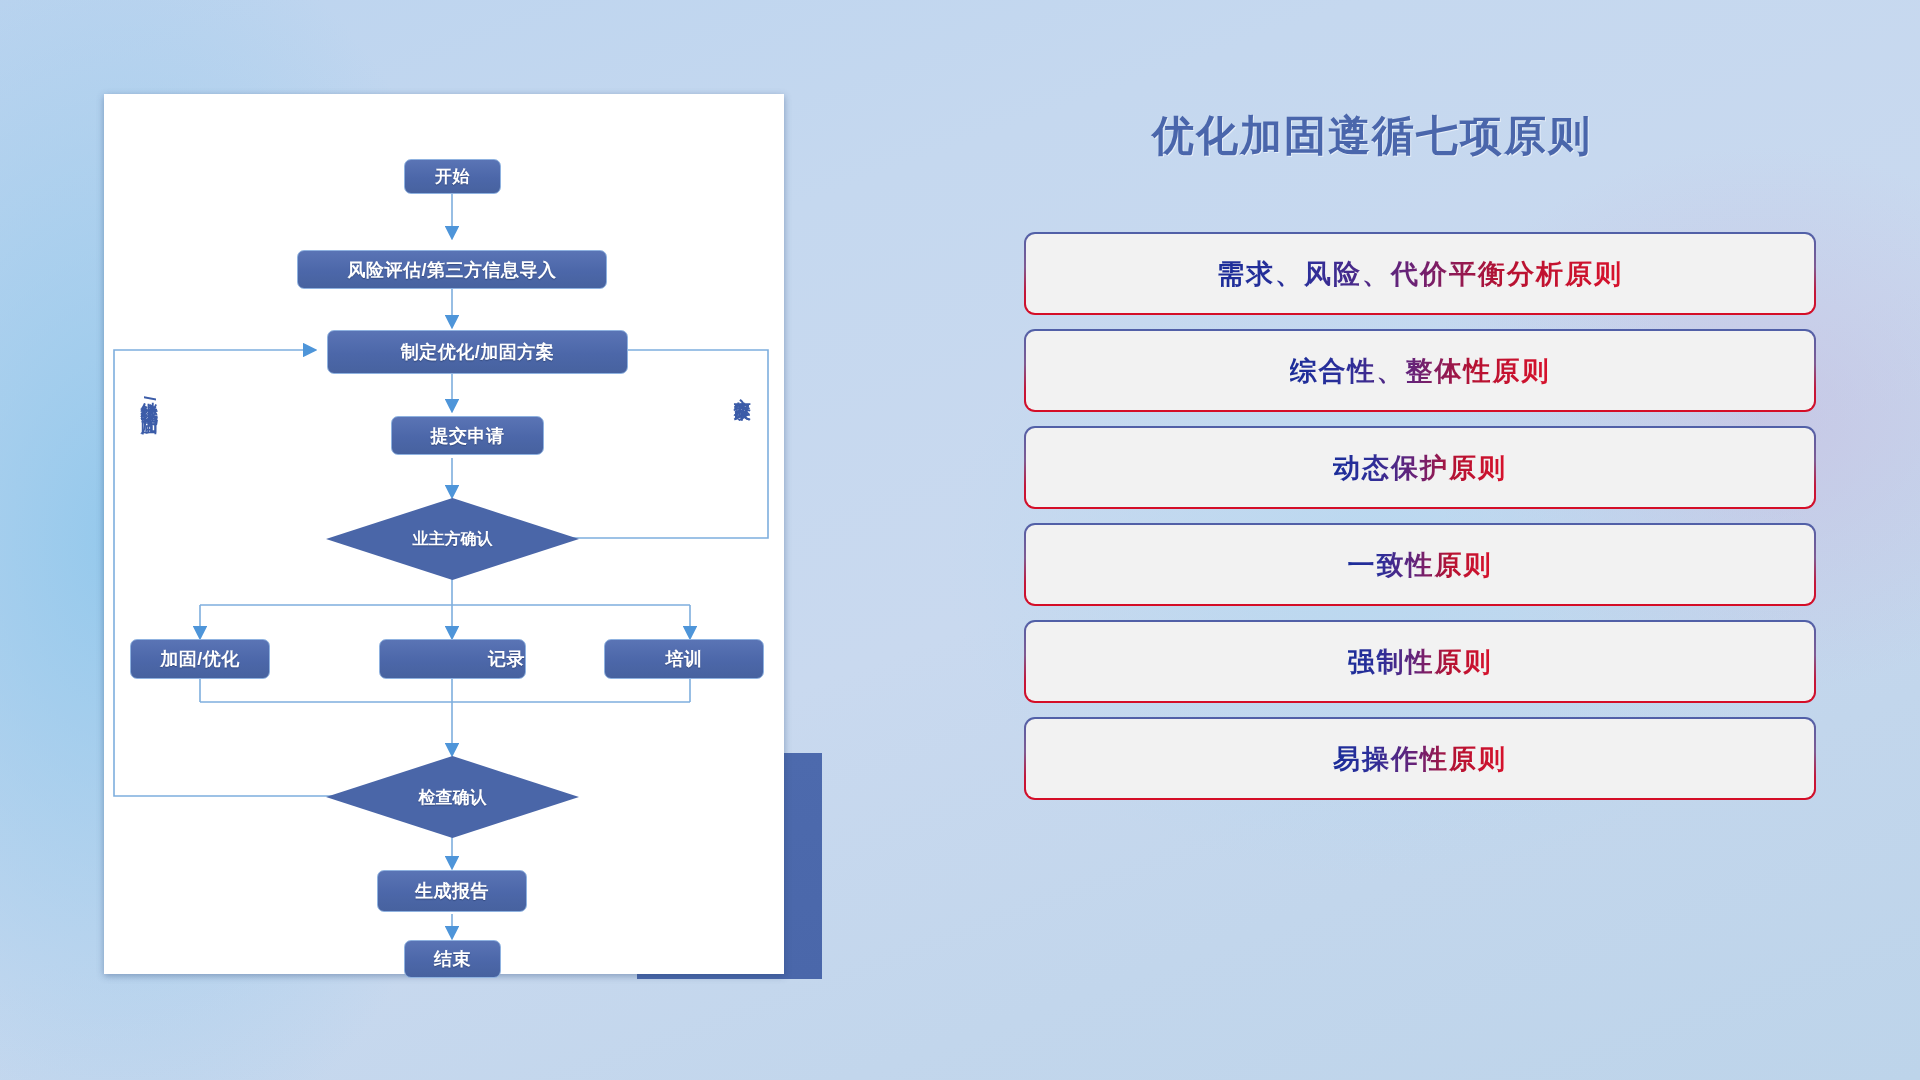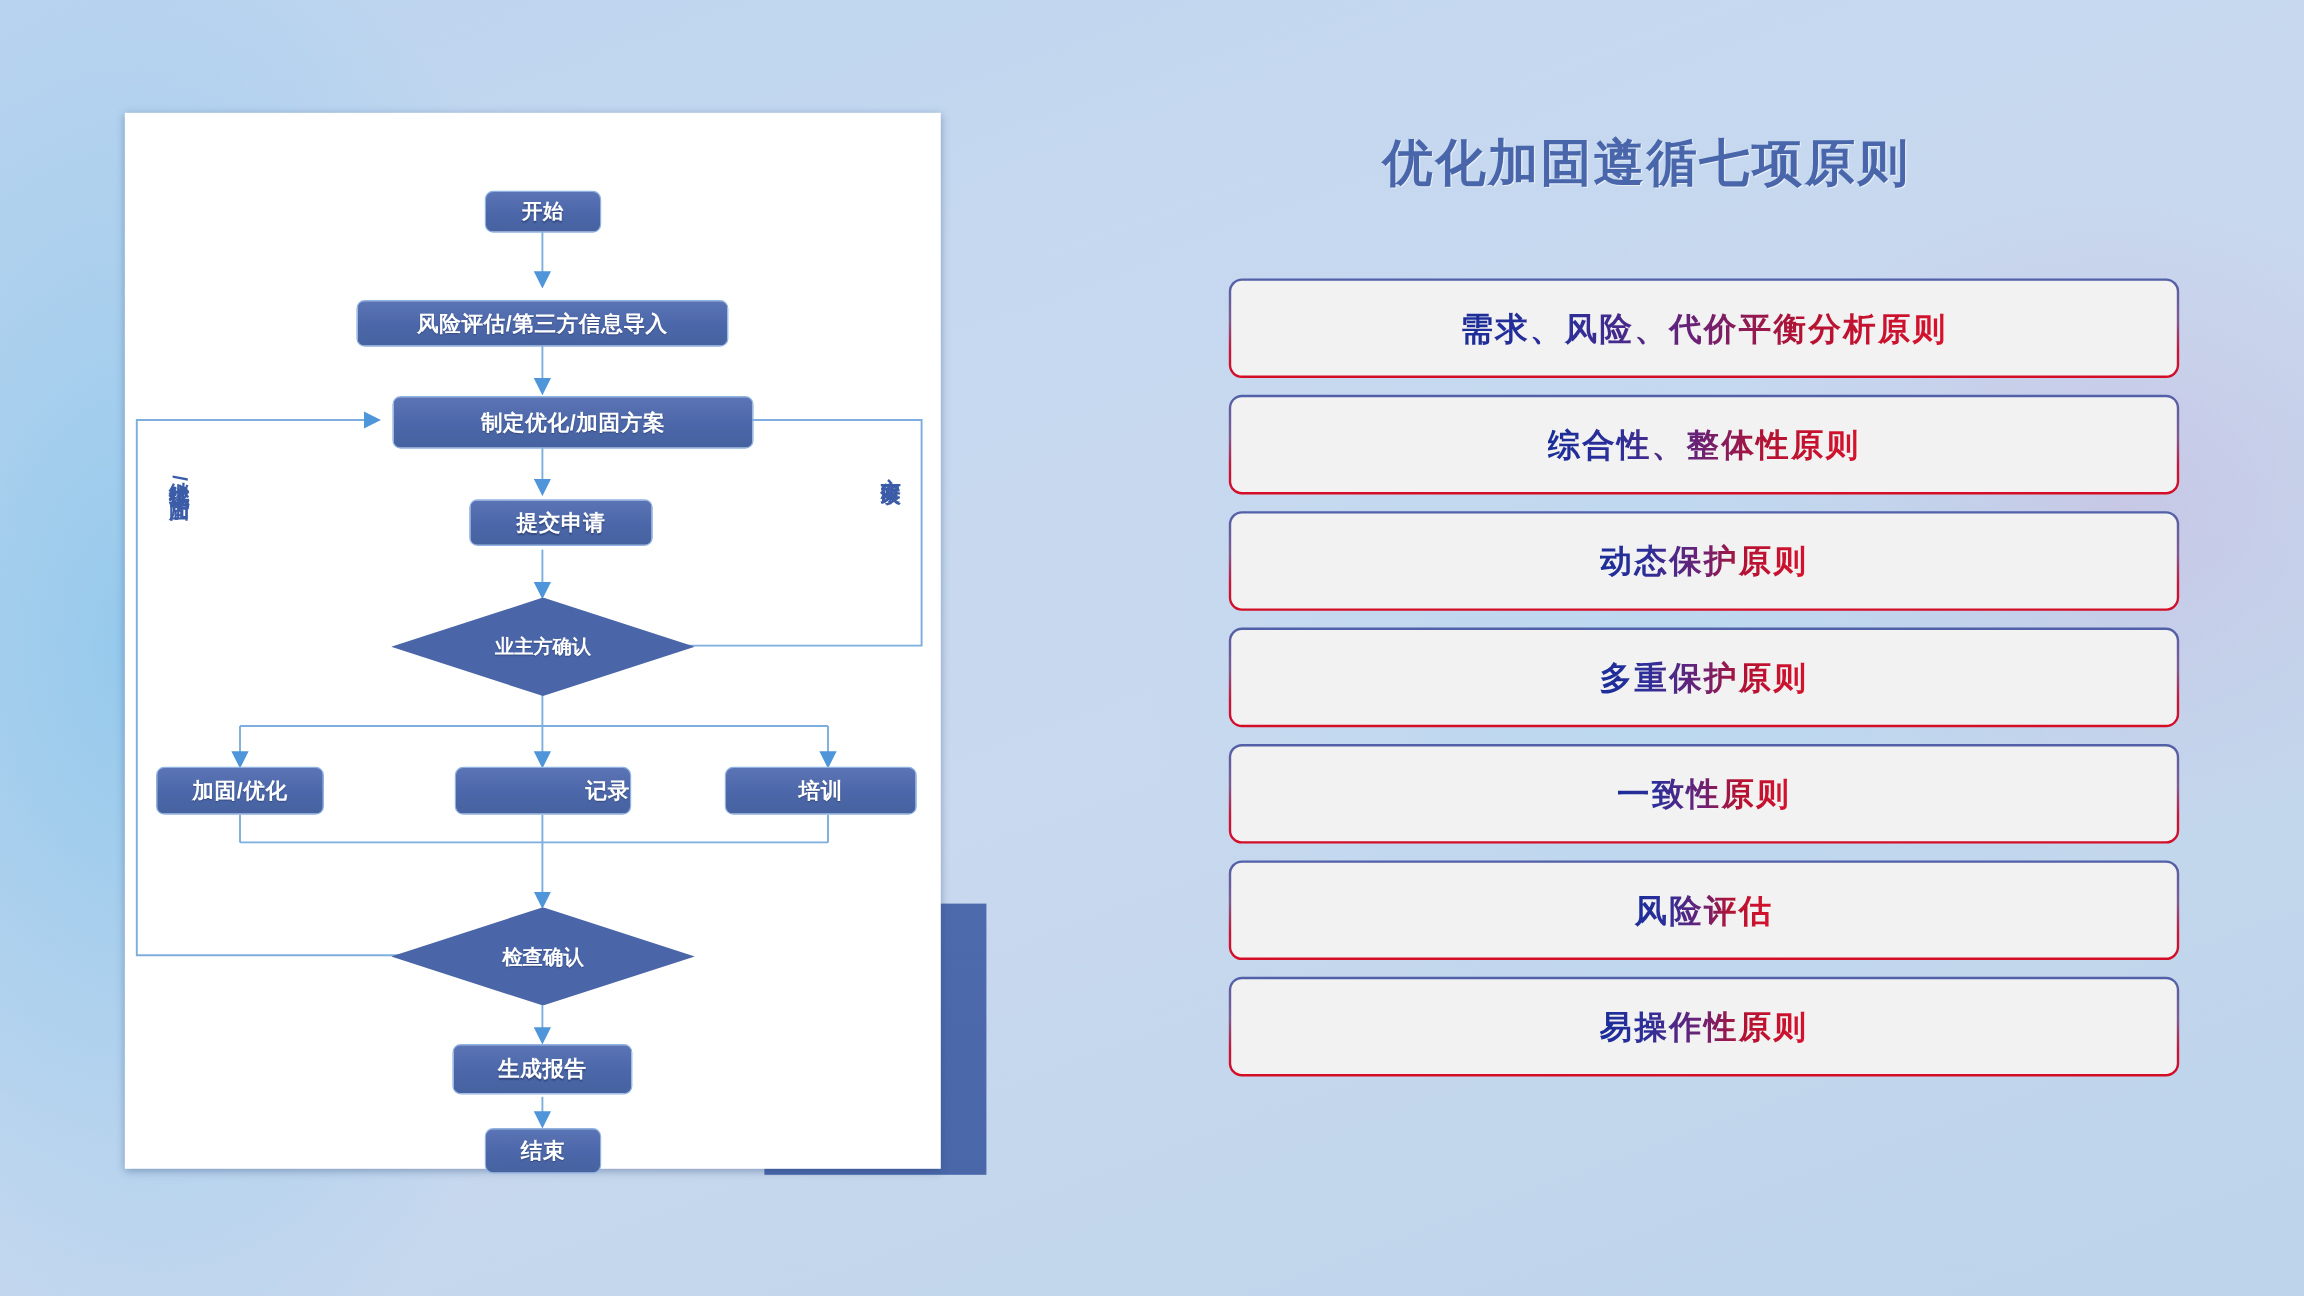--- a/index.html
+++ b/index.html
@@ -208,35 +208,30 @@
         <span class="principle-text">综合性、整体性原则</span>
       </div>
     </div>
 
     <div class="principle">
       <div class="principle-inner">
         <span class="principle-text">动态保护原则</span>
       </div>
     </div>
 
-    <div class="principle">
-      <div class="principle-inner">
-        <span class="principle-text">多重保护原则</span>
-      </div>
-    </div>
 
     <div class="principle">
       <div class="principle-inner">
         <span class="principle-text">一致性原则</span>
       </div>
     </div>
 
     <div class="principle">
       <div class="principle-inner">
-        <span class="principle-text">风险评估</span>
+        <span class="principle-text">强制性原则</span>
       </div>
     </div>
 
     <div class="principle">
       <div class="principle-inner">
         <span class="principle-text">易操作性原则</span>
       </div>
     </div>
 
   </div>

